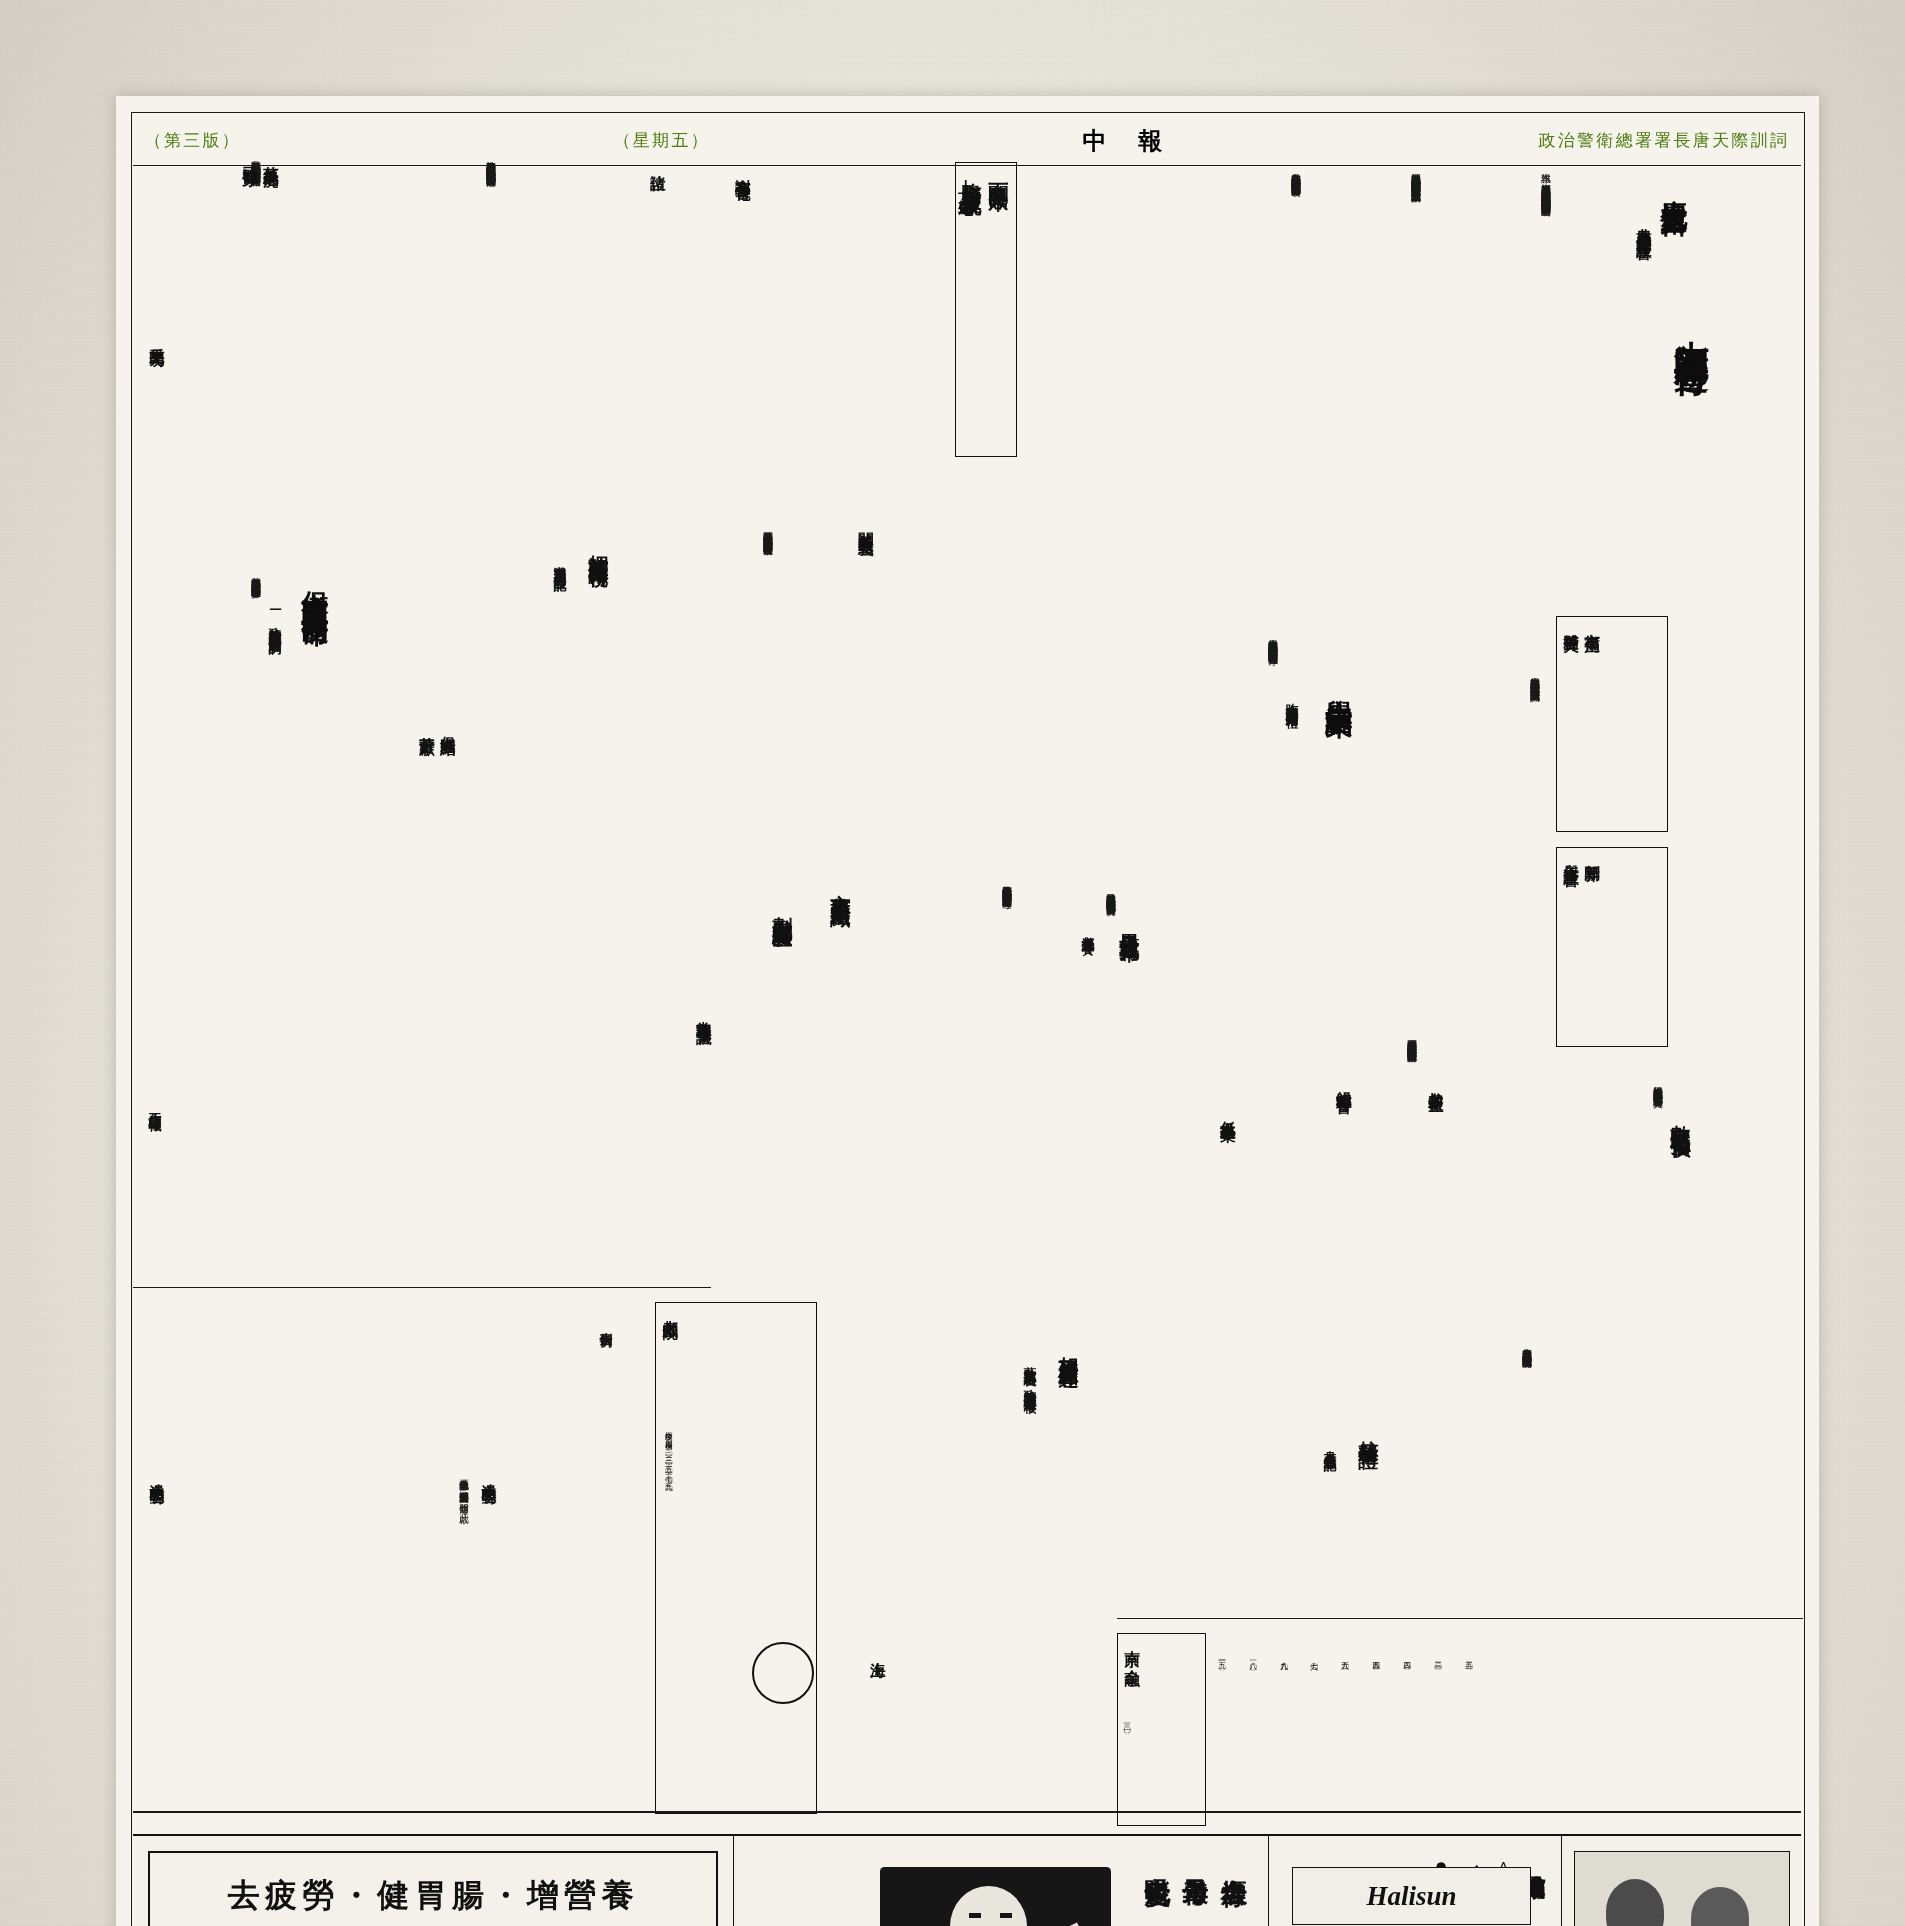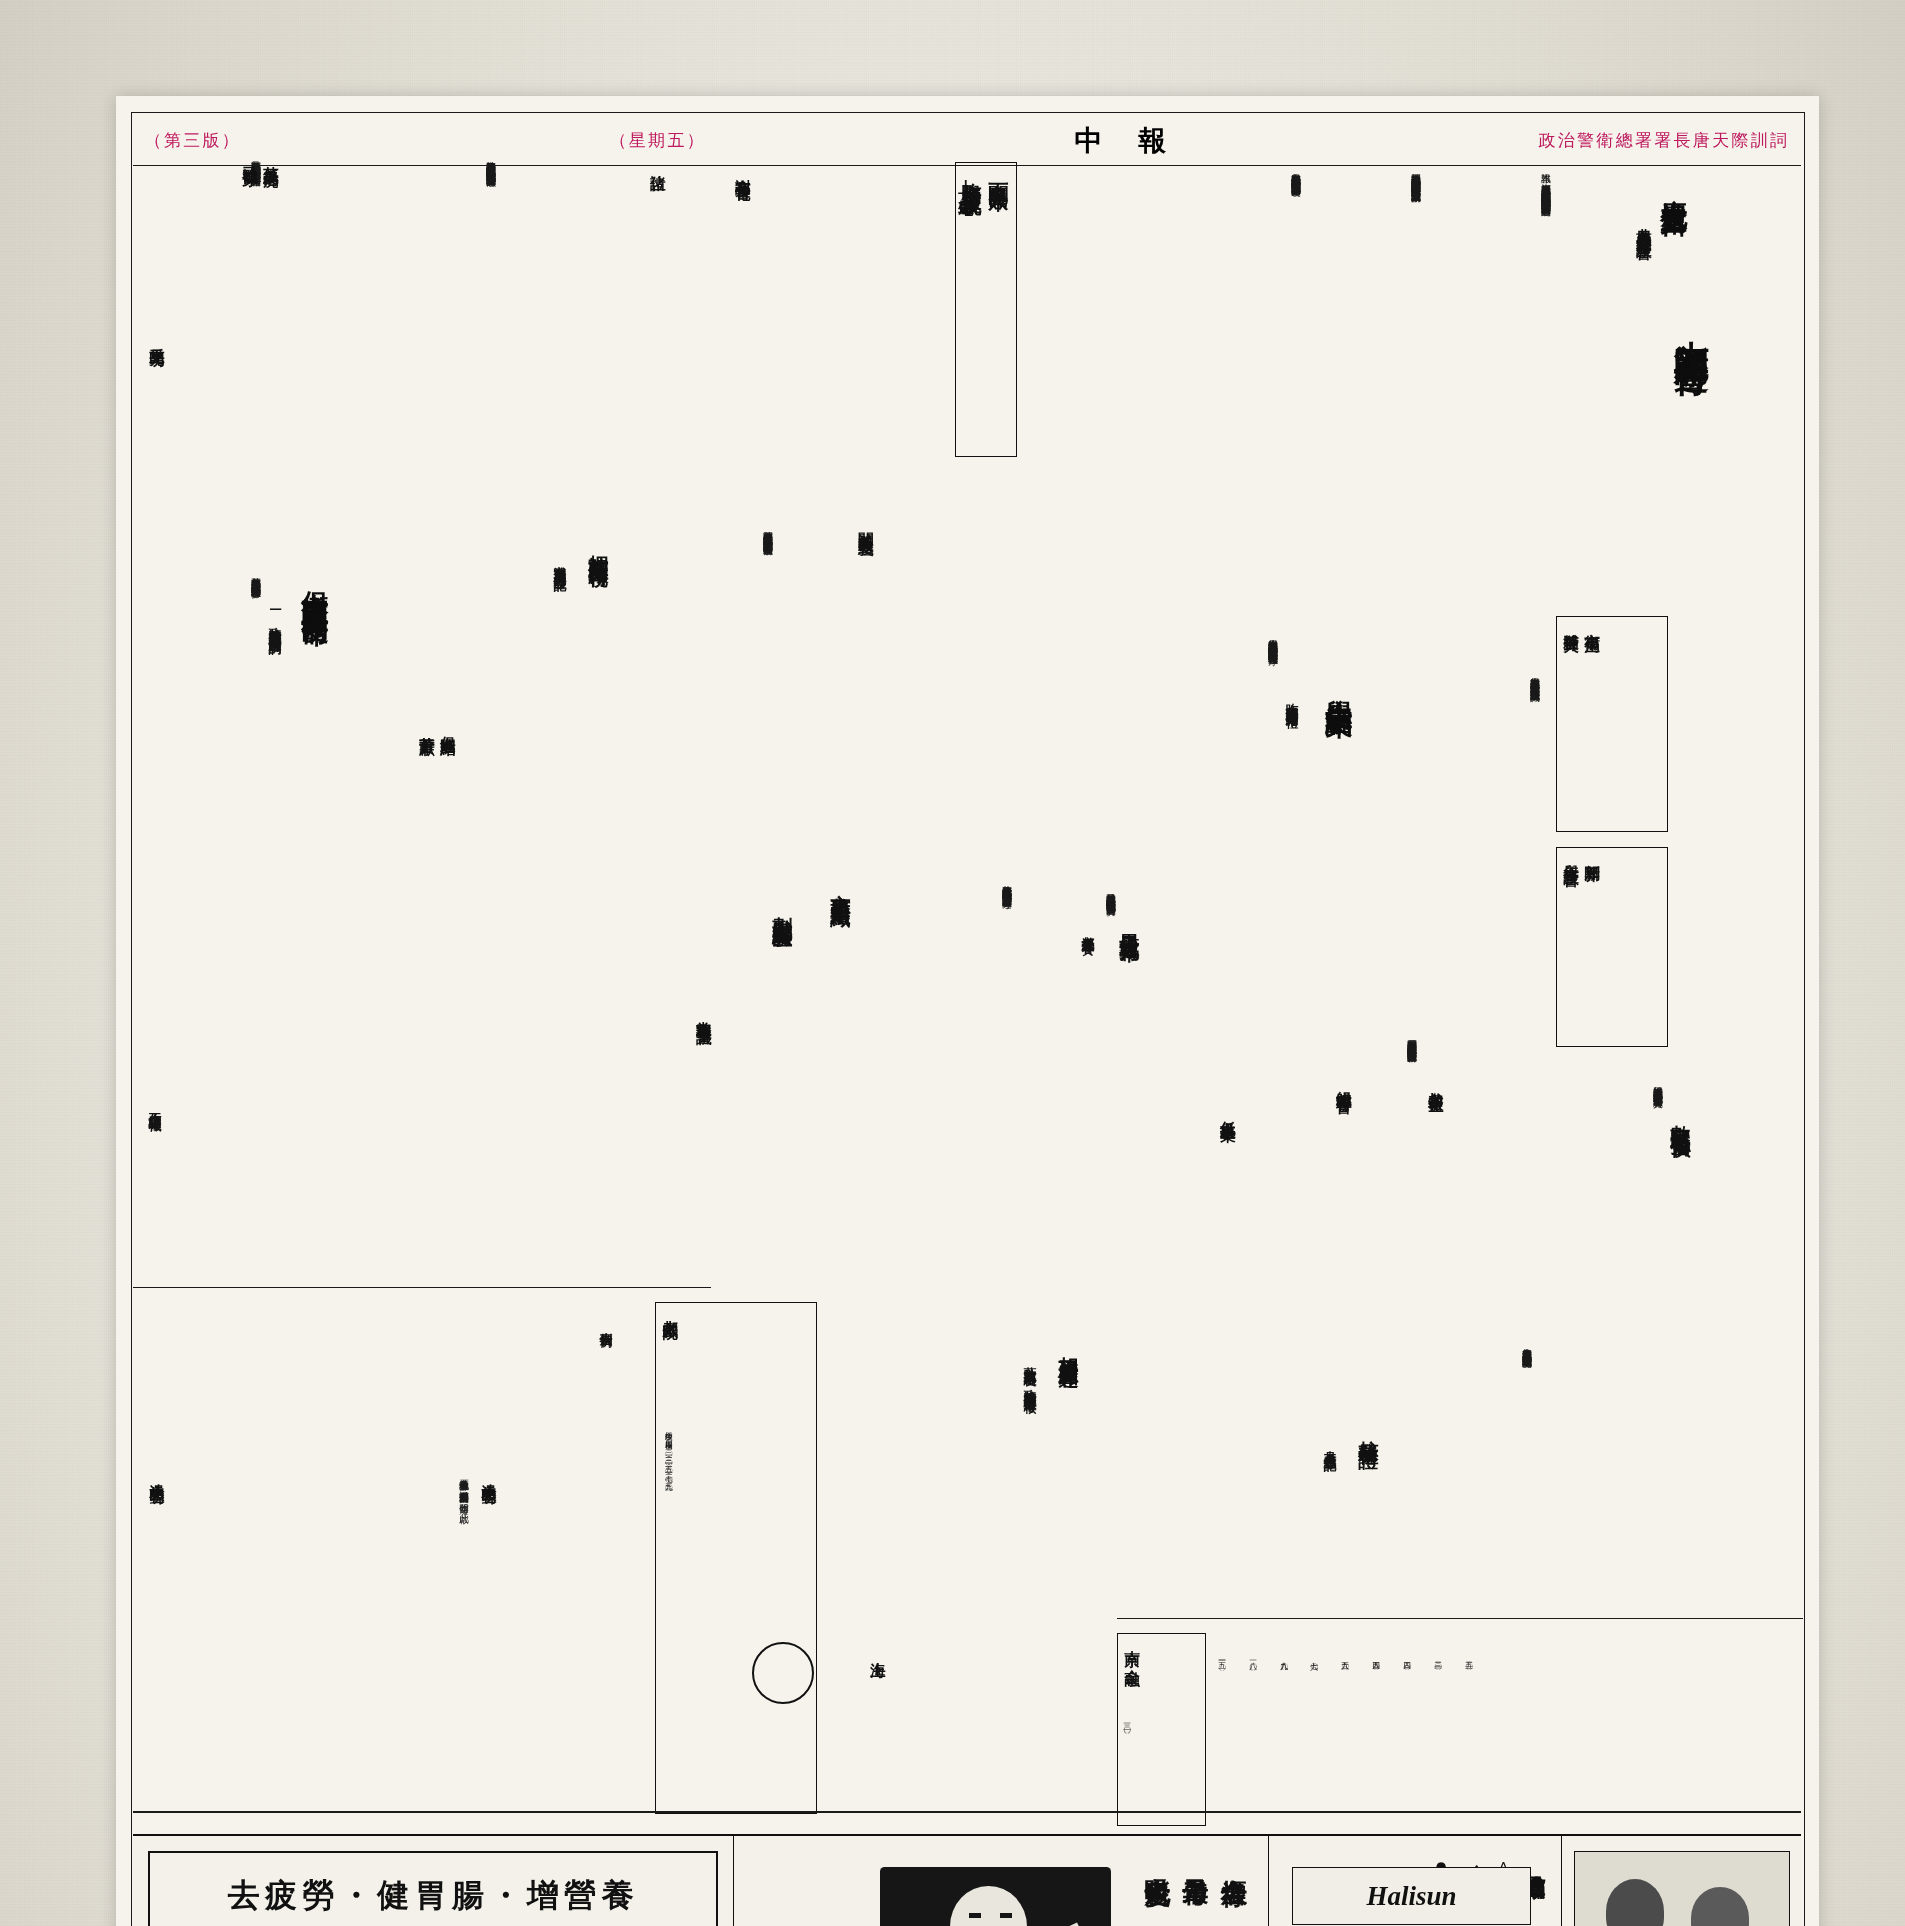--- a/index.html
+++ b/index.html
@@ -41,22 +41,22 @@
     line-height:1.12;
     letter-spacing:0.02em;
   }
   
   #masthead{
     position:absolute;left:133px;top:116px;width:1668px;height:50px;
     display:flex;align-items:center;justify-content:space-between;
     padding:0 11.6px;box-sizing:border-box;
     border-bottom:1.5px solid #1a1a1a;
   }
-  .mh-txt{font-size:17px;color:#be185d;font-family:"DejaVu Sans",sans-serif;letter-spacing:2.3px;}
-  .mh-big{font-size:28px;font-weight:bold;letter-spacing:3.9px;}
+  .mh-txt{font-size:17px;color:#4d7c0f;font-family:"DejaVu Sans",sans-serif;letter-spacing:2.3px;}
+  .mh-big{font-size:24px;font-weight:bold;letter-spacing:3.9px;}
   
   .col{
     position:absolute;
     box-sizing:border-box;
   }
   .body-col{
     writing-mode:vertical-rl;text-orientation:upright;
     font-size:9.6px;line-height:1.26;color:#1b1b1b;
     text-align:justify;
     overflow:hidden;

